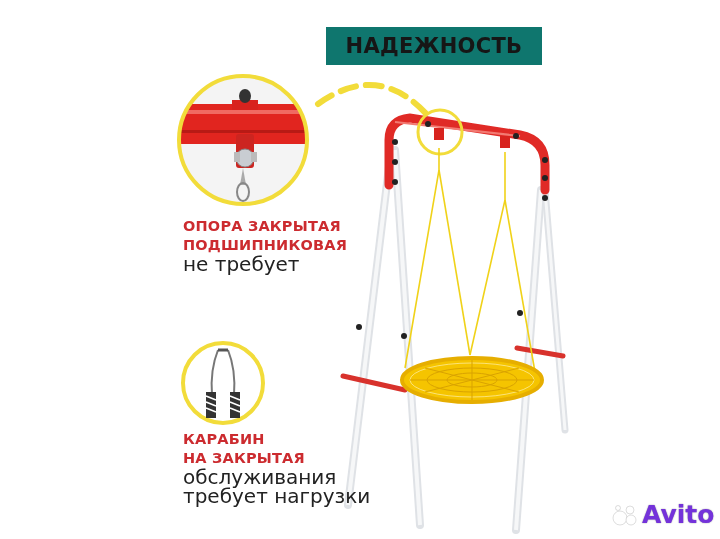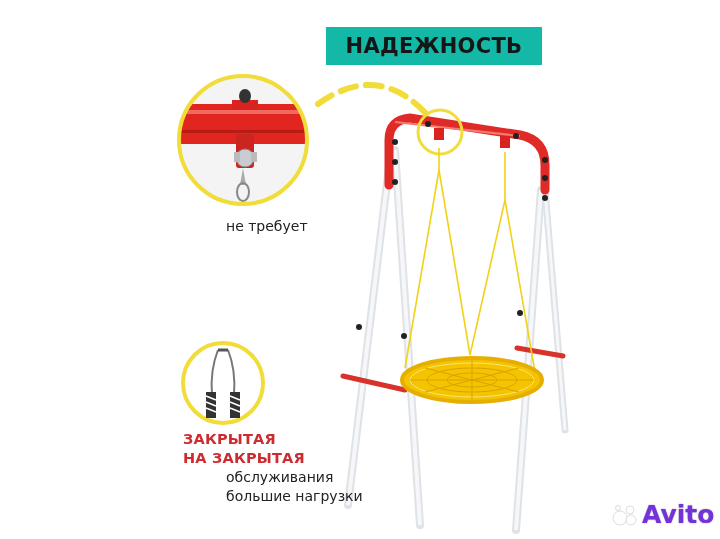--- a/index.html
+++ b/index.html
@@ -1,25 +1,25 @@
 <!DOCTYPE html>
 <html><head>
 <meta charset="utf-8">
 <style>
   html, body { margin:0; padding:0; background:#ffffff; }
   body { width:720px; height:539px; position:relative; overflow:hidden; font-family:"DejaVu Sans", sans-serif; }
   .title-badge {
     position:absolute; left:326px; top:27px; width:216px; height:38px;
-    background:#14b8a6; display:flex; align-items:center; justify-content:center;
+    background:#0f766e; display:flex; align-items:center; justify-content:center;
   }
   .title-badge span { font-family:"DejaVu Sans", sans-serif; font-weight:bold; font-size:21px; color:#161616; letter-spacing:0.3px; }
   .art { position:absolute; left:0; top:0; width:720px; height:539px; }
   .caption { position:absolute; left:183px; line-height:19px; }
   .caption .red { color:#cc2b2f; font-weight:bold; font-size:14.5px; letter-spacing:0.2px; }
-  .caption .dark { color:#222222; font-size:14px;margin-left:43px; }
+  .caption .dark { color:#222222; font-size:20px; }
   .cap1 { top:217px; }
   .cap2 { top:430px; }
   .watermark { position:absolute; left:612px; top:500px; display:flex; align-items:center; gap:4px; opacity:0.95; }
   .watermark .word { font-family:"DejaVu Sans", sans-serif; font-size:25px; font-weight:bold; color:#6d28d9;
      text-shadow:0 0 2px rgba(0,0,0,0.25), 0 0 1px rgba(0,0,0,0.25); }
 </style>
 </head>
 <body>
 
 <div class="title-badge">
@@ -109,28 +109,30 @@
     <ellipse cx="472" cy="380" rx="62" ry="17" fill="none" stroke="#fff7c8" stroke-width="1" opacity="0.6"></ellipse>
     <g stroke="#d9a300" stroke-width="1" fill="none">
       <ellipse cx="472" cy="380" rx="45" ry="12"></ellipse>
       <ellipse cx="472" cy="380" rx="25" ry="7"></ellipse>
       <path d="M410 380 L534 380 M472 360 L472 400 M425 368 L519 392 M425 392 L519 368"></path>
     </g>
   </g>
 </svg>
 
 <div class="caption cap1">
+  <div class="red">ОПОРА ЗАКРЫТАЯ</div>
+  <div class="red">ПОДШИПНИКОВАЯ</div>
   <div class="dark">не требует</div>
 </div>
 
 <div class="caption cap2">
-  <div class="red">ЗАКРЫТАЯ</div>
+  <div class="red">КАРАБИН</div>
   <div class="red">НА ЗАКРЫТАЯ</div>
   <div class="dark">обслуживания</div>
-  <div class="dark">большие нагрузки</div>
+  <div class="dark">требует нагрузки</div>
 </div>
 
 <div class="watermark">
   <svg width="26" height="22" viewBox="0 0 26 22">
     <g fill="#ffffff" stroke="rgba(0,0,0,0.18)" stroke-width="0.8">
       <circle cx="8" cy="14" r="7"></circle>
         <circle cx="19" cy="16" r="5"></circle>
         <circle cx="18" cy="6" r="4"></circle>
         <circle cx="6" cy="4" r="2.5"></circle>
     </g>

